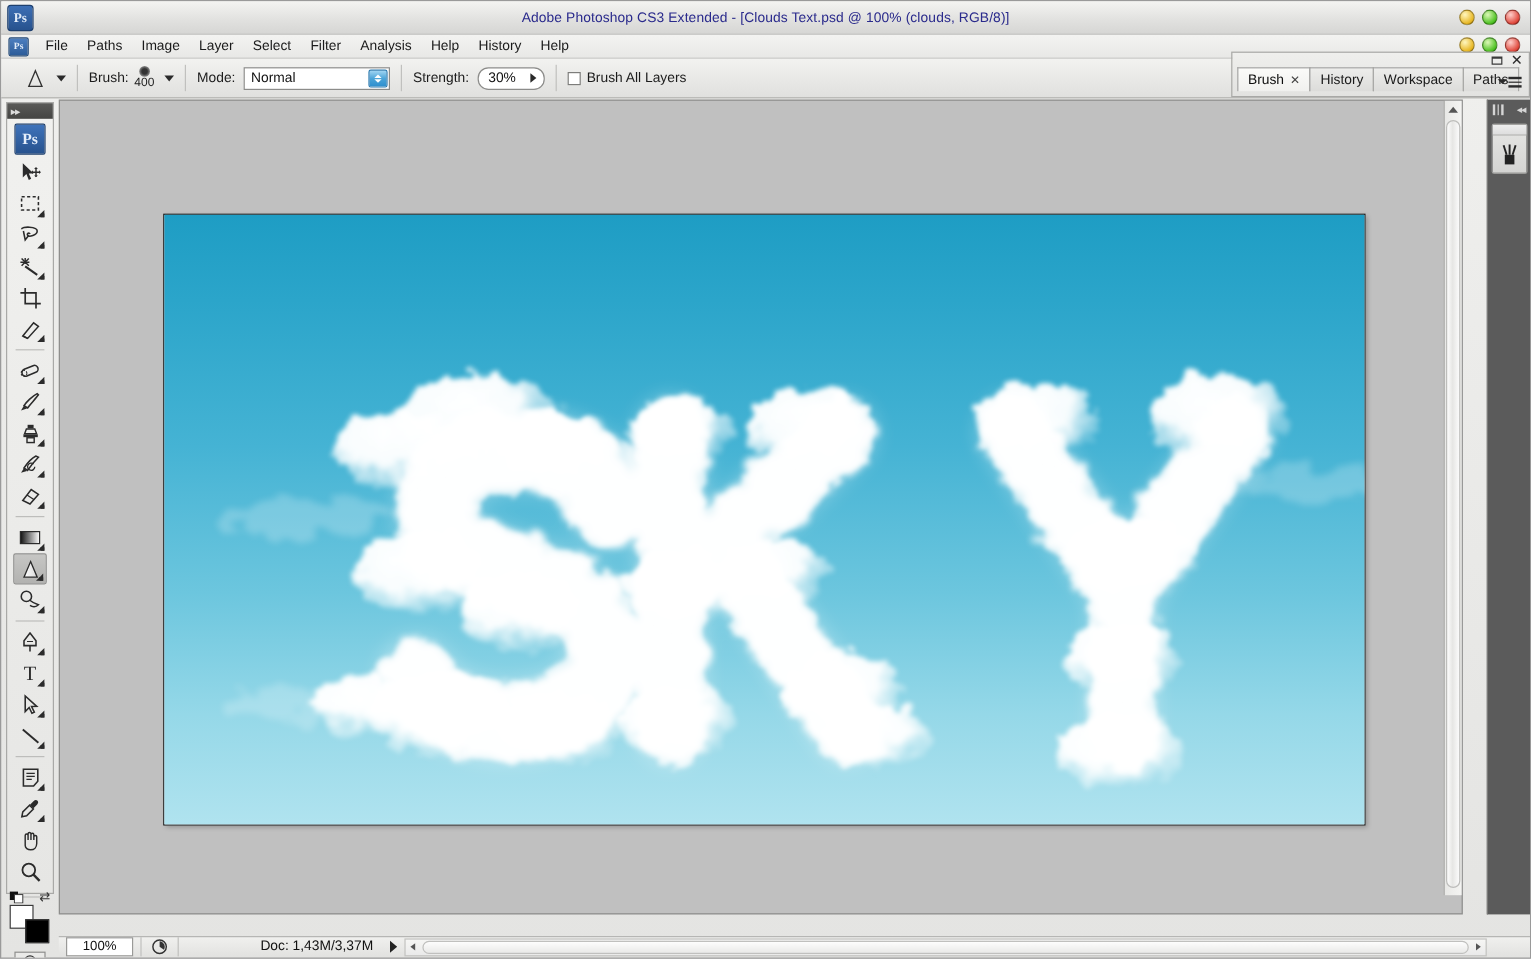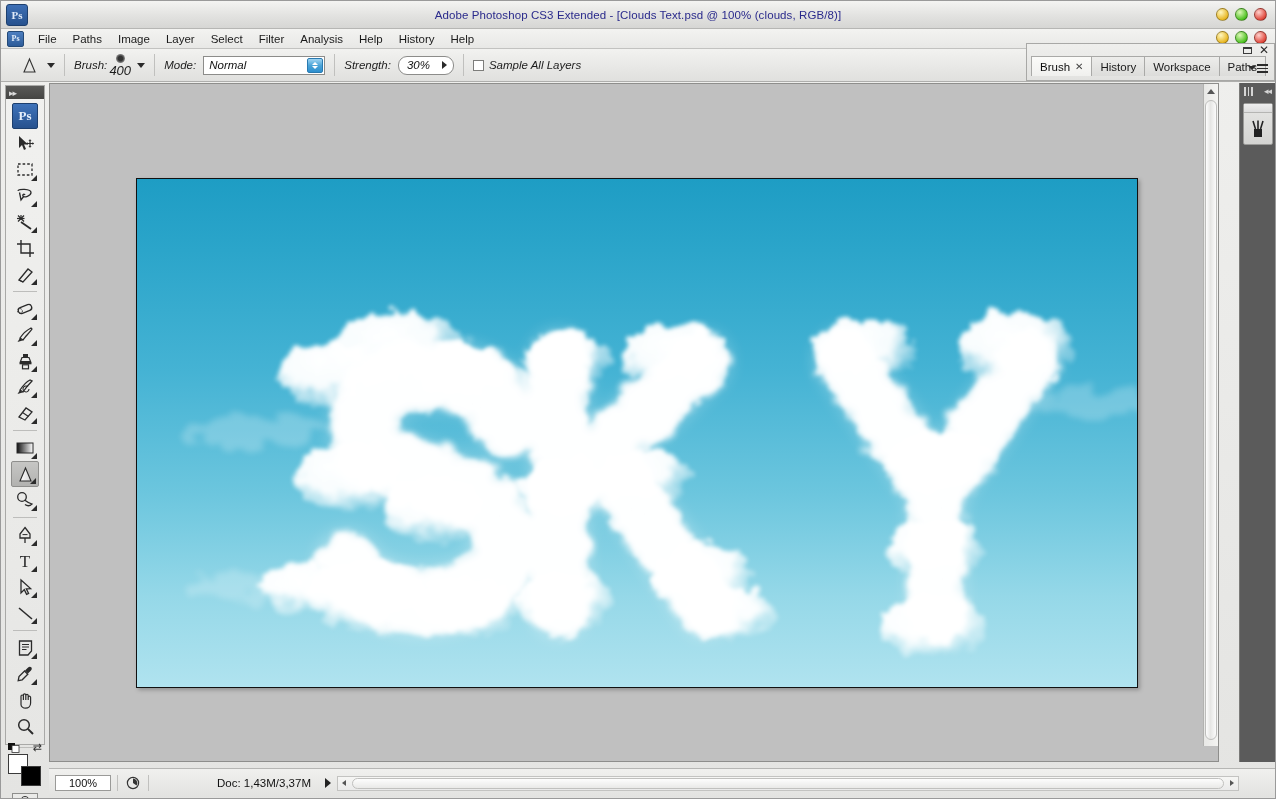--- a/index.html
+++ b/index.html
@@ -63,41 +63,41 @@
     padding: 2px 8px; color:#1a1a1a; font-size:11.5px; cursor:default;
   }
 
   .win2-buttons { position:absolute; right:8px; top:2px; display:flex; gap:6px; }
 
   
   .optionsbar {
     position:absolute; left:0; top:48px; width:100%; height:33px;
     background: linear-gradient(180deg,#f2f2f0 0%,#e0e0de 100%);
     border-bottom:1px solid #aeaeac;
-    display:flex; align-items:center;font-style:italic;
+    display:flex; align-items:center;
   }
   .ob-tool {
     width:28px;height:25px;margin-left:14px;
     display:flex;align-items:center;justify-content:center;
   }
   .caret-dn {
     width:0;height:0;border-left:4px solid transparent;border-right:4px solid transparent;
     border-top:5px solid #2a2a2a; margin-left:4px;
   }
   .sep { width:1px;height:22px;background:#c0c0be;margin:0 9px; }
   .lbl { color:#1c1c1c; font-size:11.5px; white-space:nowrap; }
   .brush-preview {
     width:26px; text-align:center; line-height:1;
   }
   .brush-dot {
     width:9px;height:9px;border-radius:50%;
     background: radial-gradient(circle,#333 35%, #888 70%, #ccc 100%);
     margin:0 auto 1px auto;
   }
-  .brush-num { font-size:13px; color:#1c1c1c; }
+  .brush-num { font-size:10px; color:#1c1c1c; }
   .combo {
     height:19px; background:#fff; border:1px solid #8c8c8a;
     display:flex;align-items:center; padding-left:5px;
     font-size:11.5px; color:#111; position:relative;
   }
   .combo .spin {
     position:absolute; right:1px; top:1px; width:16px;height:15px;
     background: linear-gradient(180deg,#9fd4f2 0%,#4ba4d8 50%,#2e8fce 100%);
     border:1px solid #2a7ab0; border-radius:2px;
     display:flex;flex-direction:column;align-items:center;justify-content:center;
@@ -235,21 +235,21 @@
     width:30px;height:42px;margin:4px auto 0 auto;
     background: linear-gradient(180deg,#e6e6e4 0%,#d4d4d2 100%);
     border:1px solid #9a9a98; border-radius:2px;
     display:flex;flex-direction:column;
   }
   .tile-bar { height:9px;background:linear-gradient(180deg,#eee,#ddd);border-bottom:1px solid #b5b5b3; }
   .tile-ico { flex:1; display:flex;align-items:center;justify-content:center; }
 
   
   .statusbar {
-    position:absolute; left:48px; right:0; bottom:1px; height:29px;
+    position:absolute; left:48px; right:0; bottom:1px; height:17px;
     background: linear-gradient(180deg,#f0f0ee,#e2e2e0);
     border-top:1px solid #b6b6b4;
     display:flex; align-items:center;
   }
   .zoombox {
     width:56px;height:16px;margin-left:6px;
     background:#fff;border:1px solid #9a9a98;
     display:flex;align-items:center;justify-content:center;font-size:11px;color:#111;
   }
   .st-sep { width:1px;height:16px;background:#c0c0be;margin:0 6px; }
@@ -333,21 +333,21 @@
 
     <div class="lbl">Strength:</div>
     <div class="pill" style="margin-left:7px;width:56px;">
       <span>30%</span>
       <div class="tri-r"></div>
     </div>
     <div class="sep"></div>
 
     <div class="chkrow">
       <div class="chk"></div>
-      <span class="lbl">Sample All Layers</span>
+      <span class="lbl">Brush All Layers</span>
     </div>
 
     <div style="flex:1"></div>
 
     <div class="icon-btn" style="margin-right:20px;">
       <svg width="16" height="16" viewBox="0 0 16 16">
         <rect x="2" y="1.5" width="12" height="13" fill="none" stroke="#333" stroke-width="1.1"></rect>
         <line x1="4.5" y1="4.5" x2="11.5" y2="4.5" stroke="#333" stroke-width="1"></line>
         <line x1="4.5" y1="7" x2="11.5" y2="7" stroke="#333" stroke-width="1"></line>
         <line x1="4.5" y1="9.5" x2="11.5" y2="9.5" stroke="#333" stroke-width="1"></line>

